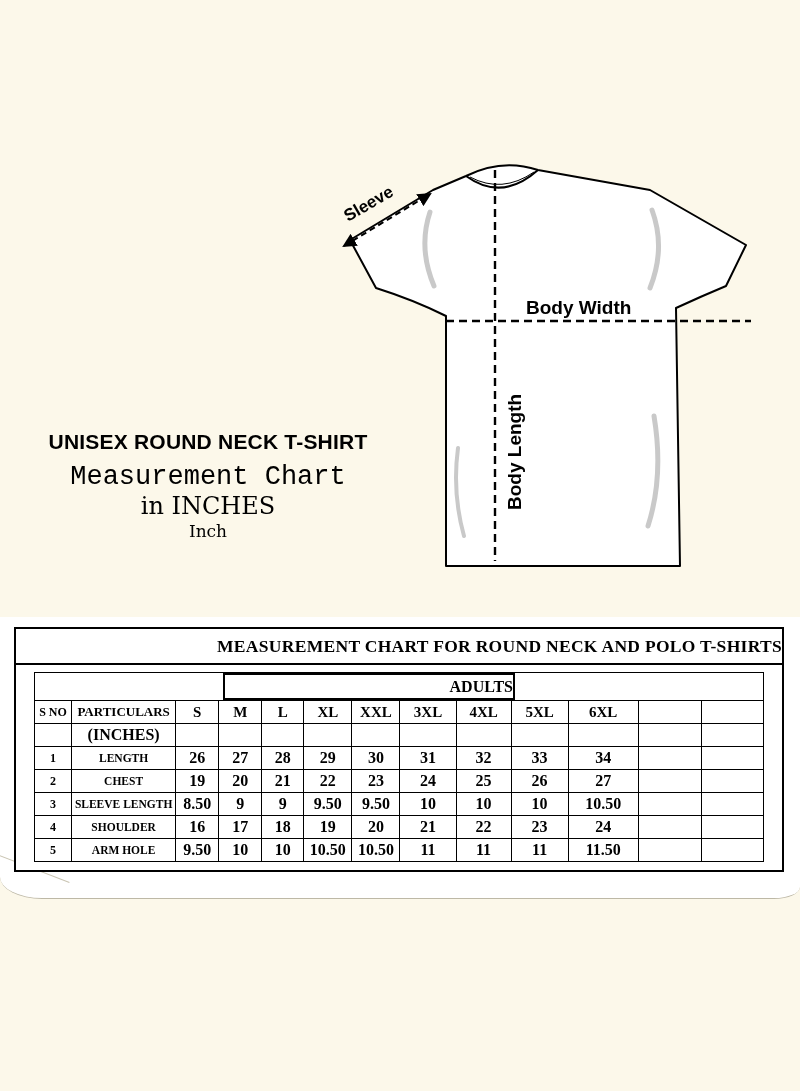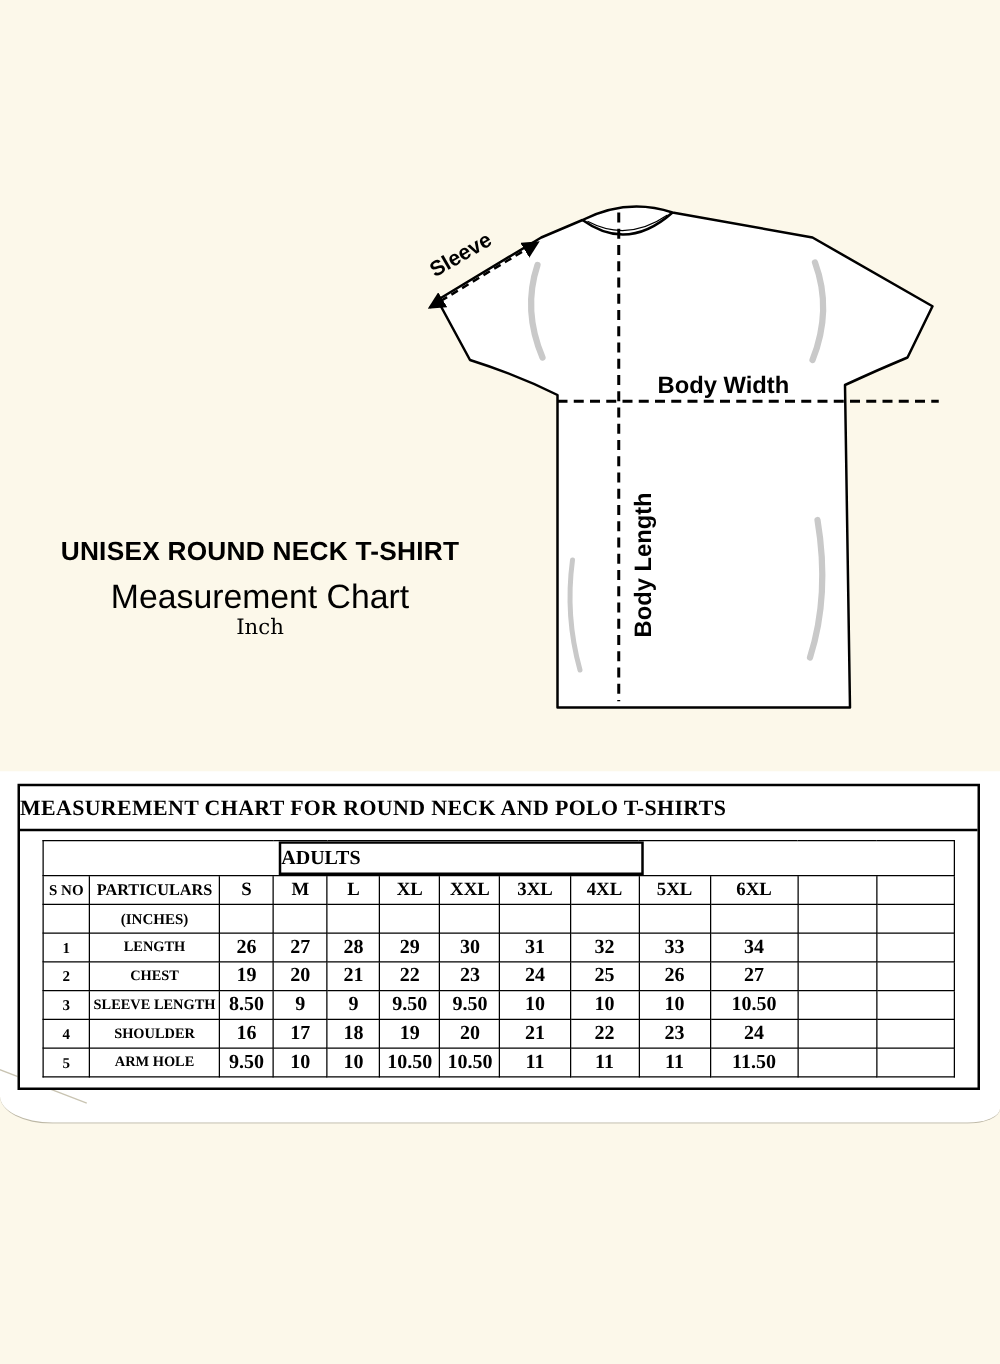--- a/index.html
+++ b/index.html
@@ -10,61 +10,61 @@
     color:#000;
   }
   
   .illustration{position:absolute;left:318px;top:148px;width:465px;height:445px;}
   
   .heading{position:absolute;left:32px;top:430px;width:352px;text-align:center;}
   .heading .h-line1{
     font-family:"Liberation Sans", sans-serif;font-weight:bold;font-size:21px;
     letter-spacing:0.2px;margin-bottom:9px;white-space:nowrap;
   }
-  .heading .h-line2{font-family:Liberation Sans, sans-serif;font-size:27px;line-height:1.05;margin-bottom:3px;}
+  .heading .h-line2{font-family:Liberation Mono, monospace;font-size:27px;line-height:1.05;margin-bottom:3px;}
   .heading .h-line3{font-family:"DejaVu Serif", serif;font-size:24px;line-height:1.05;margin-bottom:3px;}
   .heading .h-line4{font-family:"DejaVu Serif", serif;font-size:17px;line-height:1.05;}
   
   .paper{
     position:absolute;left:0;top:617px;width:800px;height:281px;background:#ffffff;
     border-bottom:1.5px solid #bdb8a6;
     border-radius:0 0 26px 42px / 0 0 12px 22px;
   }
   .curl-line{
     position:absolute;left:-6px;top:868px;width:78px;height:1px;background:#c9c4b2;
     transform:rotate(21deg);
   }
   
   .chart-box{
     position:absolute;left:14px;top:627px;width:770px;background:#fff;
     border:2.5px solid #000;box-sizing:border-box;
   }
   .chart-title{
-    text-align:left;font-weight:bold;font-size:17.5px;letter-spacing:0.3px;
+    text-align:right;font-weight:bold;font-size:17.5px;letter-spacing:0.3px;
     padding:7px 0 6px;border-bottom:2px solid #000;
     font-family:"Liberation Serif", serif;
   }
   .inner-wrap{padding:7px 18px 8px;}
   table.m-table{
     width:100%;border-collapse:collapse;table-layout:fixed;
     font-family:"Liberation Serif", serif;
   }
   table.m-table td{
     border:1.5px solid #000;text-align:center;font-weight:bold;
     padding:0;height:22px;overflow:hidden;white-space:nowrap;
   }
   td.adults-cell{height:30px;vertical-align:middle;}
   .adults-box{
     width:288px;margin-left:188px;border:2px solid #000;
-    font-size:16px;font-weight:bold;line-height:23px;height:23px;text-align:left;
+    font-size:16px;font-weight:bold;line-height:23px;height:23px;text-align:right;
   }
   td.h{font-size:15px;height:23px;}
   td.h-sno{font-size:12px;}
   td.h-part{font-size:13px;text-align:left;padding-left:1px;}
-  td.unit-cell{font-size:12px;text-align:left;padding-left:3px;height:18px;font-family:Liberation Serif, serif;}
+  td.unit-cell{font-size:16px;text-align:left;padding-left:3px;height:18px;font-family:Liberation Serif, serif;}
   td.blank{height:18px;}
   td.c-sno{font-size:12px;}
   td.c-name{font-size:11.5px;text-align:left;padding-left:4px;}
   td.c-val{font-size:16px;}
 </style>
 </head>
 <body>
 
 <svg class="illustration" viewBox="0 0 465 445" xmlns="http://www.w3.org/2000/svg">
   <defs>
@@ -90,20 +90,21 @@
   <path d="M26,98 L112,46" fill="none" stroke="#000" stroke-width="2" stroke-dasharray="6 4" marker-start="url(#ah)" marker-end="url(#ah)"></path>
 
   <text transform="translate(30,74) rotate(-30)" font-family="Liberation Sans, sans-serif" font-size="17" font-weight="bold">Sleeve</text>
   <text x="208" y="166" font-family="Liberation Sans, sans-serif" font-size="19" font-weight="bold">Body Width</text>
   <text transform="translate(203,362) rotate(-90)" font-family="Liberation Sans, sans-serif" font-size="19" font-weight="bold">Body Length</text>
 </svg>
 
 <div class="heading">
   <div class="h-line1">UNISEX ROUND NECK T-SHIRT</div>
   <div class="h-line2">Measurement Chart</div>
+  <div class="h-line3">in INCHES</div>
   <div class="h-line4">Inch</div>
 </div>
 
 <div class="paper"></div>
 <div class="curl-line"></div>
 
 <div class="chart-box">
   <div class="chart-title">MEASUREMENT CHART FOR ROUND NECK AND POLO T-SHIRTS</div>
   <div class="inner-wrap">
     <table class="m-table">

